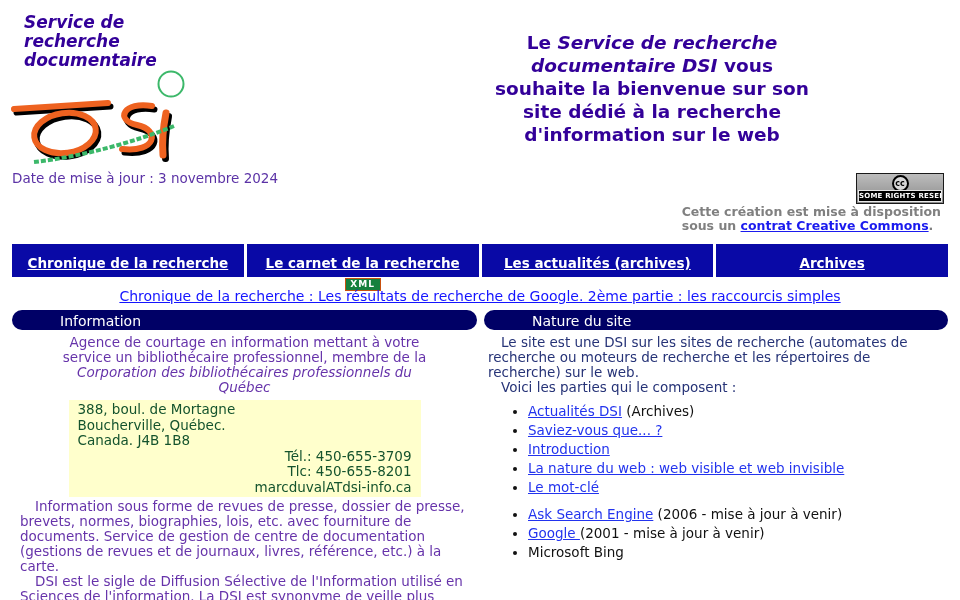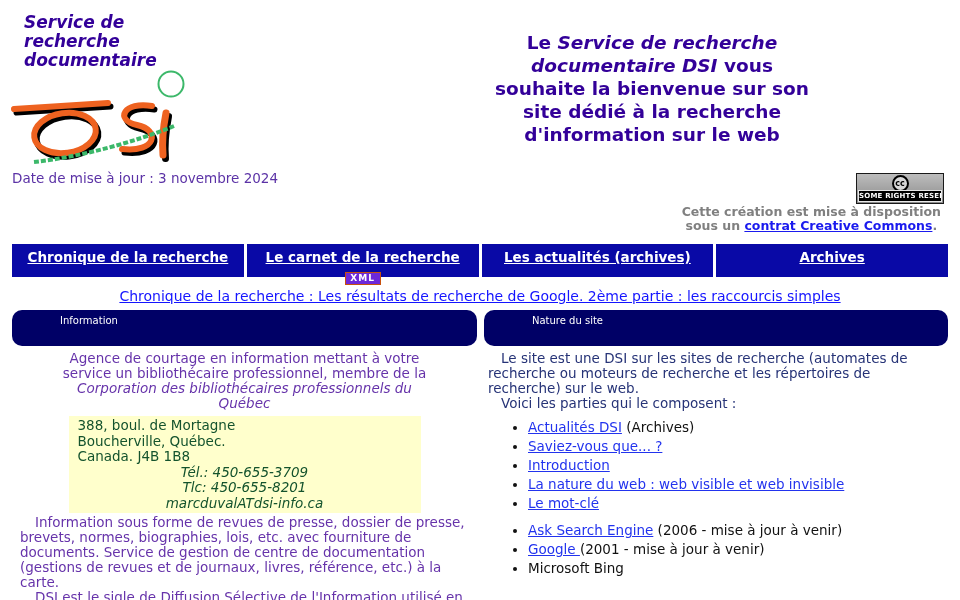--- a/index.html
+++ b/index.html
@@ -20,52 +20,52 @@
 
   .cc-badge { position:absolute; left:856px; top:173px; width:88px; height:31px;
               background:linear-gradient(#bdbdbd,#8a8a8a); border:1px solid #1a1a1a; }
   .cc-circle { width:17px; height:17px; border:2px solid #000; border-radius:50%;
                background:#d9d9d9; margin:1px auto 0; font-size:8px; font-weight:bold;
                color:#000; text-align:center; line-height:13px; }
   .cc-strip { position:absolute; bottom:1px; left:1px; right:1px; height:12px;
               background:#000; border:1px solid #e8e8e8; color:#fff; font-size:7px;
               font-weight:bold; text-align:center; line-height:10px; letter-spacing:.2px;
               white-space:nowrap; overflow:hidden; }
-  .cc-text { position:absolute; right:19px; top:205px; text-align:center;
+  .cc-text { position:absolute; right:19px; top:205px; text-align:left;
              font-size:12.5px; font-weight:bold; color:#808080; line-height:13.5px; }
   .cc-text a { color:#1a1aee; text-decoration:underline; }
 
   
   .nav { margin:0 12px; height:33px; display:flex; gap:3px; }
-  .nav-cell { flex:1; background:#0909a6; text-align:center; padding-top:3px; }
+  .nav-cell { flex:1; background:#0909a6; text-align:center; padding-top:9px; }
   .nav-link { color:#ffffff; font-size:13.5px; font-weight:bold; text-decoration:underline; }
   .xml-badge { display:inline-block; margin-top:1px; width:36px; height:13px;
-               background:#6d28d9; border:1px solid #c8500e; color:#fff;
+               background:#15803d; border:1px solid #c8500e; color:#fff;
                font-size:9px; font-weight:bold; line-height:11px; letter-spacing:1px;
                text-align:center; cursor:pointer; }
 
   
   .headline { margin-top:9px; text-align:center; }
   .headline a { color:#1414ff; font-size:14px; font-weight:normal; text-decoration:underline; }
 
   
   .columns { display:flex; gap:7px; margin:5px 12px 0; align-items:flex-start; }
   .col-left  { width:465px; }
   .col-right { width:464px; }
-  .section-bar { height:36px; background:#000066; border-radius:10px; color:#fff;
-                 font-size:10px; line-height:22px; padding-left:48px; }
+  .section-bar { height:20px; background:#000066; border-radius:10px; color:#fff;
+                 font-size:14px; line-height:22px; padding-left:48px; }
 
   .info-body { width:380px; margin:5px auto 0; text-align:center; color:#6633aa;
                font-size:13.5px; line-height:15px; }
   .info-body .it { font-style:italic; }
 
   .addr { width:352px; margin:5px auto 0; background:#ffffcc; padding:2px 9px;
           display:flex; justify-content:space-between; color:#14532d;
           font-size:13.5px; line-height:15.5px;flex-direction:column; }
-  .addr-right { text-align:center;font-style:italic; }
+  .addr-right { text-align:right; }
 
   .service-bar { margin-top:4px; }
   .service-body { padding:2px 8px 0; color:#6633aa; font-size:13.5px; line-height:15px; }
   .service-body p { text-indent:15px; }
 
   .site-body { padding:5px 4px 0; color:#263377; font-size:13.5px; line-height:15px; }
   .site-body p { text-indent:13px; }
 
   .link-list { margin:9px 0 0; padding-left:44px; font-size:13.5px; line-height:15px; color:#111; }
   .link-list li { margin-bottom:4px; }

